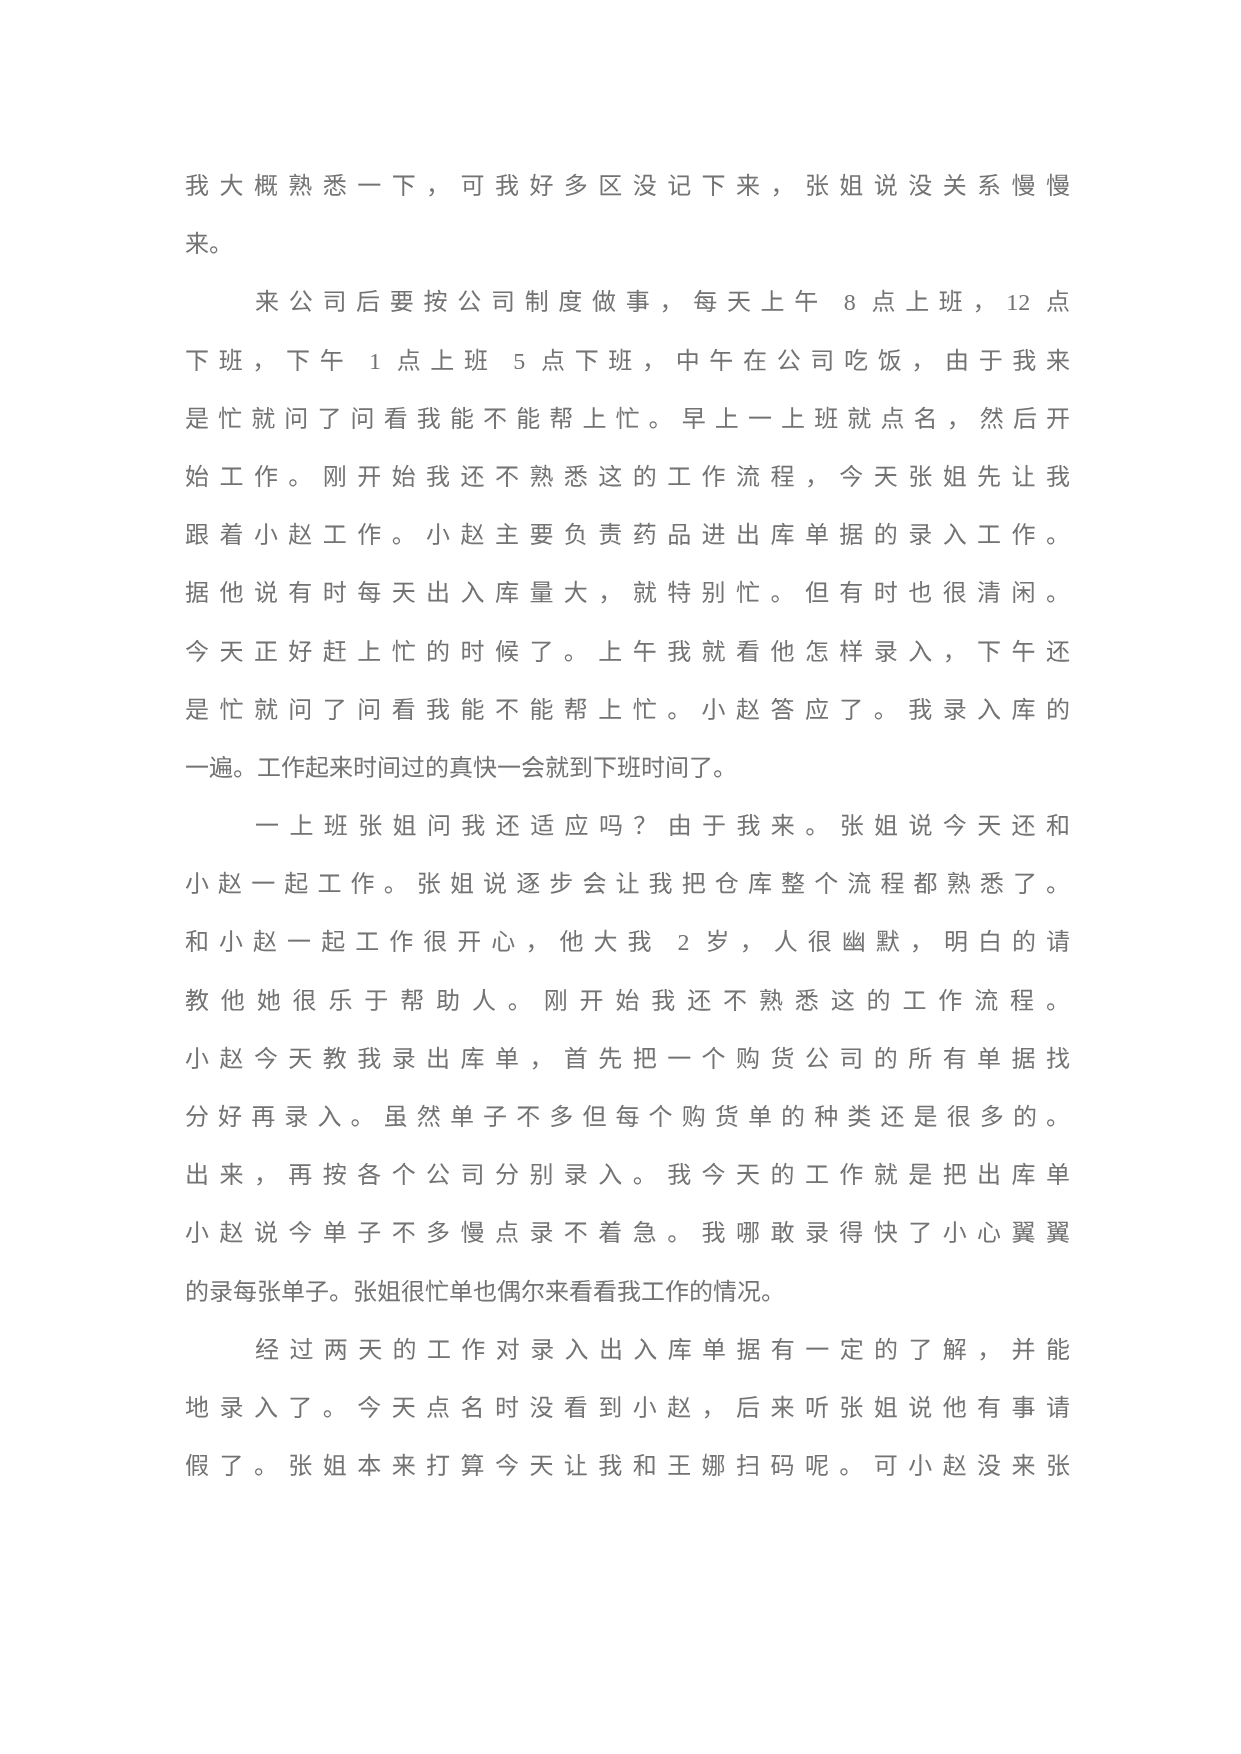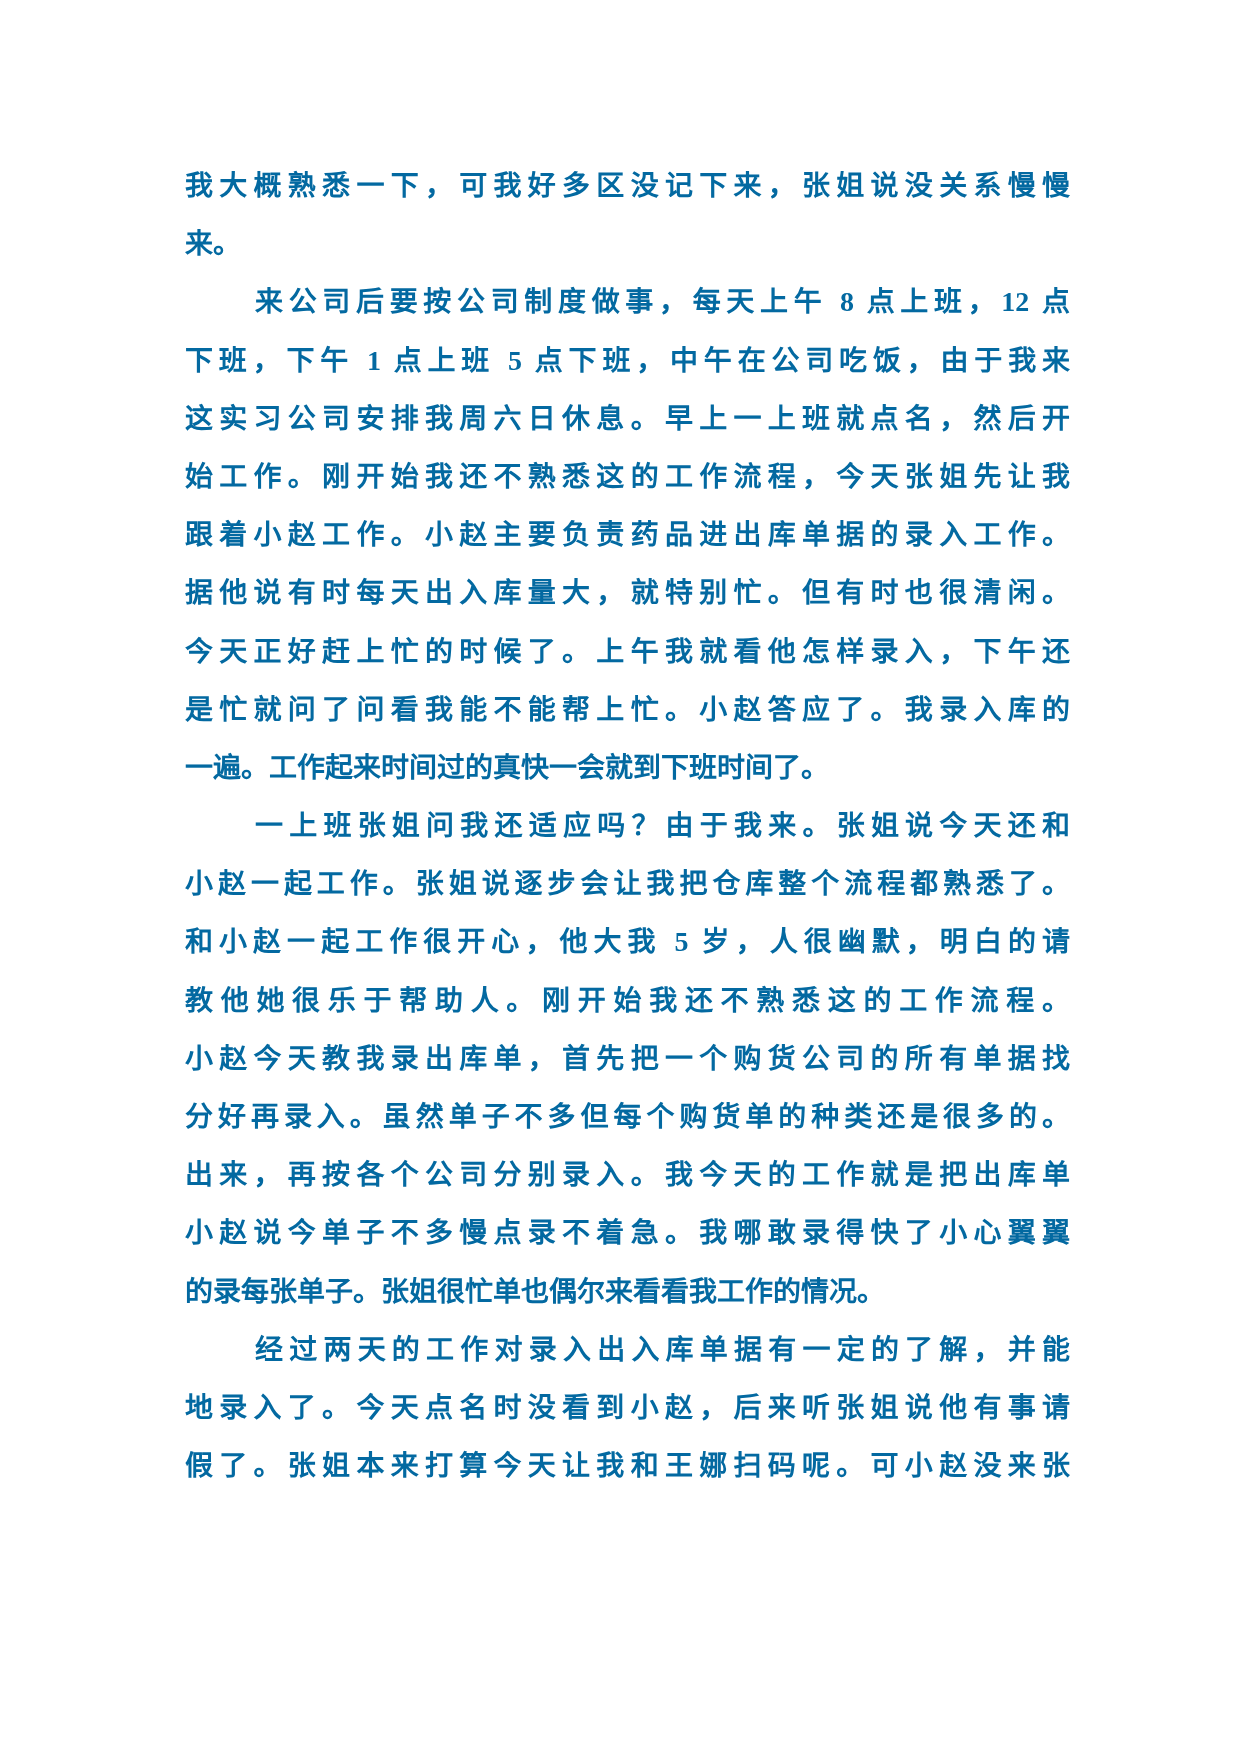--- a/index.html
+++ b/index.html
@@ -21,23 +21,23 @@
     top: 0;
     width: 1241px;
     height: 1754px;
     background: #ffffff;
   }
   .text-block {
     position: absolute;
     left: 185px;
     top: 157px;
     width: 885px;
-    color: #0369a1;
-    font-size: 28px;
-    font-weight: 700;
+    color: #737373;
+    font-size: 24px;
+    font-weight: 400;
     -webkit-font-smoothing: antialiased;
   }
   .line {
     height: 58.2px;
     line-height: 58.2px;
     text-align: justify;
     text-align-last: justify;
     white-space: normal;
     overflow: visible;
   }
@@ -51,30 +51,30 @@
 </head>
 <body>
 
 <div class="page">
   <div class="text-block">
 
   <div class="line">我大概熟悉一下，可我好多区没记下来，张姐说没关系慢慢</div>
       <div class="line para-end">来。</div>
       <div class="line indent">来公司后要按公司制度做事，每天上午 8 点上班，12 点</div>
       <div class="line">下班，下午 1 点上班 5 点下班，中午在公司吃饭，由于我来</div>
-      <div class="line">这实习公司安排我周六日休息。早上一上班就点名，然后开</div>
+      <div class="line">是忙就问了问看我能不能帮上忙。早上一上班就点名，然后开</div>
       <div class="line">始工作。刚开始我还不熟悉这的工作流程，今天张姐先让我</div>
       <div class="line">跟着小赵工作。小赵主要负责药品进出库单据的录入工作。</div>
       <div class="line">据他说有时每天出入库量大，就特别忙。但有时也很清闲。</div>
       <div class="line">今天正好赶上忙的时候了。上午我就看他怎样录入，下午还</div>
       <div class="line">是忙就问了问看我能不能帮上忙。小赵答应了。我录入库的</div>
       <div class="line para-end">一遍。工作起来时间过的真快一会就到下班时间了。</div>
       <div class="line indent">一上班张姐问我还适应吗？由于我来。张姐说今天还和</div>
       <div class="line">小赵一起工作。张姐说逐步会让我把仓库整个流程都熟悉了。</div>
-      <div class="line">和小赵一起工作很开心，他大我 5 岁，人很幽默，明白的请</div>
+      <div class="line">和小赵一起工作很开心，他大我 2 岁，人很幽默，明白的请</div>
       <div class="line">教他她很乐于帮助人。刚开始我还不熟悉这的工作流程。</div>
       <div class="line">小赵今天教我录出库单，首先把一个购货公司的所有单据找</div>
       <div class="line">分好再录入。虽然单子不多但每个购货单的种类还是很多的。</div>
       <div class="line">出来，再按各个公司分别录入。我今天的工作就是把出库单</div>
       <div class="line">小赵说今单子不多慢点录不着急。我哪敢录得快了小心翼翼</div>
       <div class="line para-end">的录每张单子。张姐很忙单也偶尔来看看我工作的情况。</div>
       <div class="line indent">经过两天的工作对录入出入库单据有一定的了解，并能</div>
       <div class="line">地录入了。今天点名时没看到小赵，后来听张姐说他有事请</div>
       <div class="line">假了。张姐本来打算今天让我和王娜扫码呢。可小赵没来张</div>
     </div>

